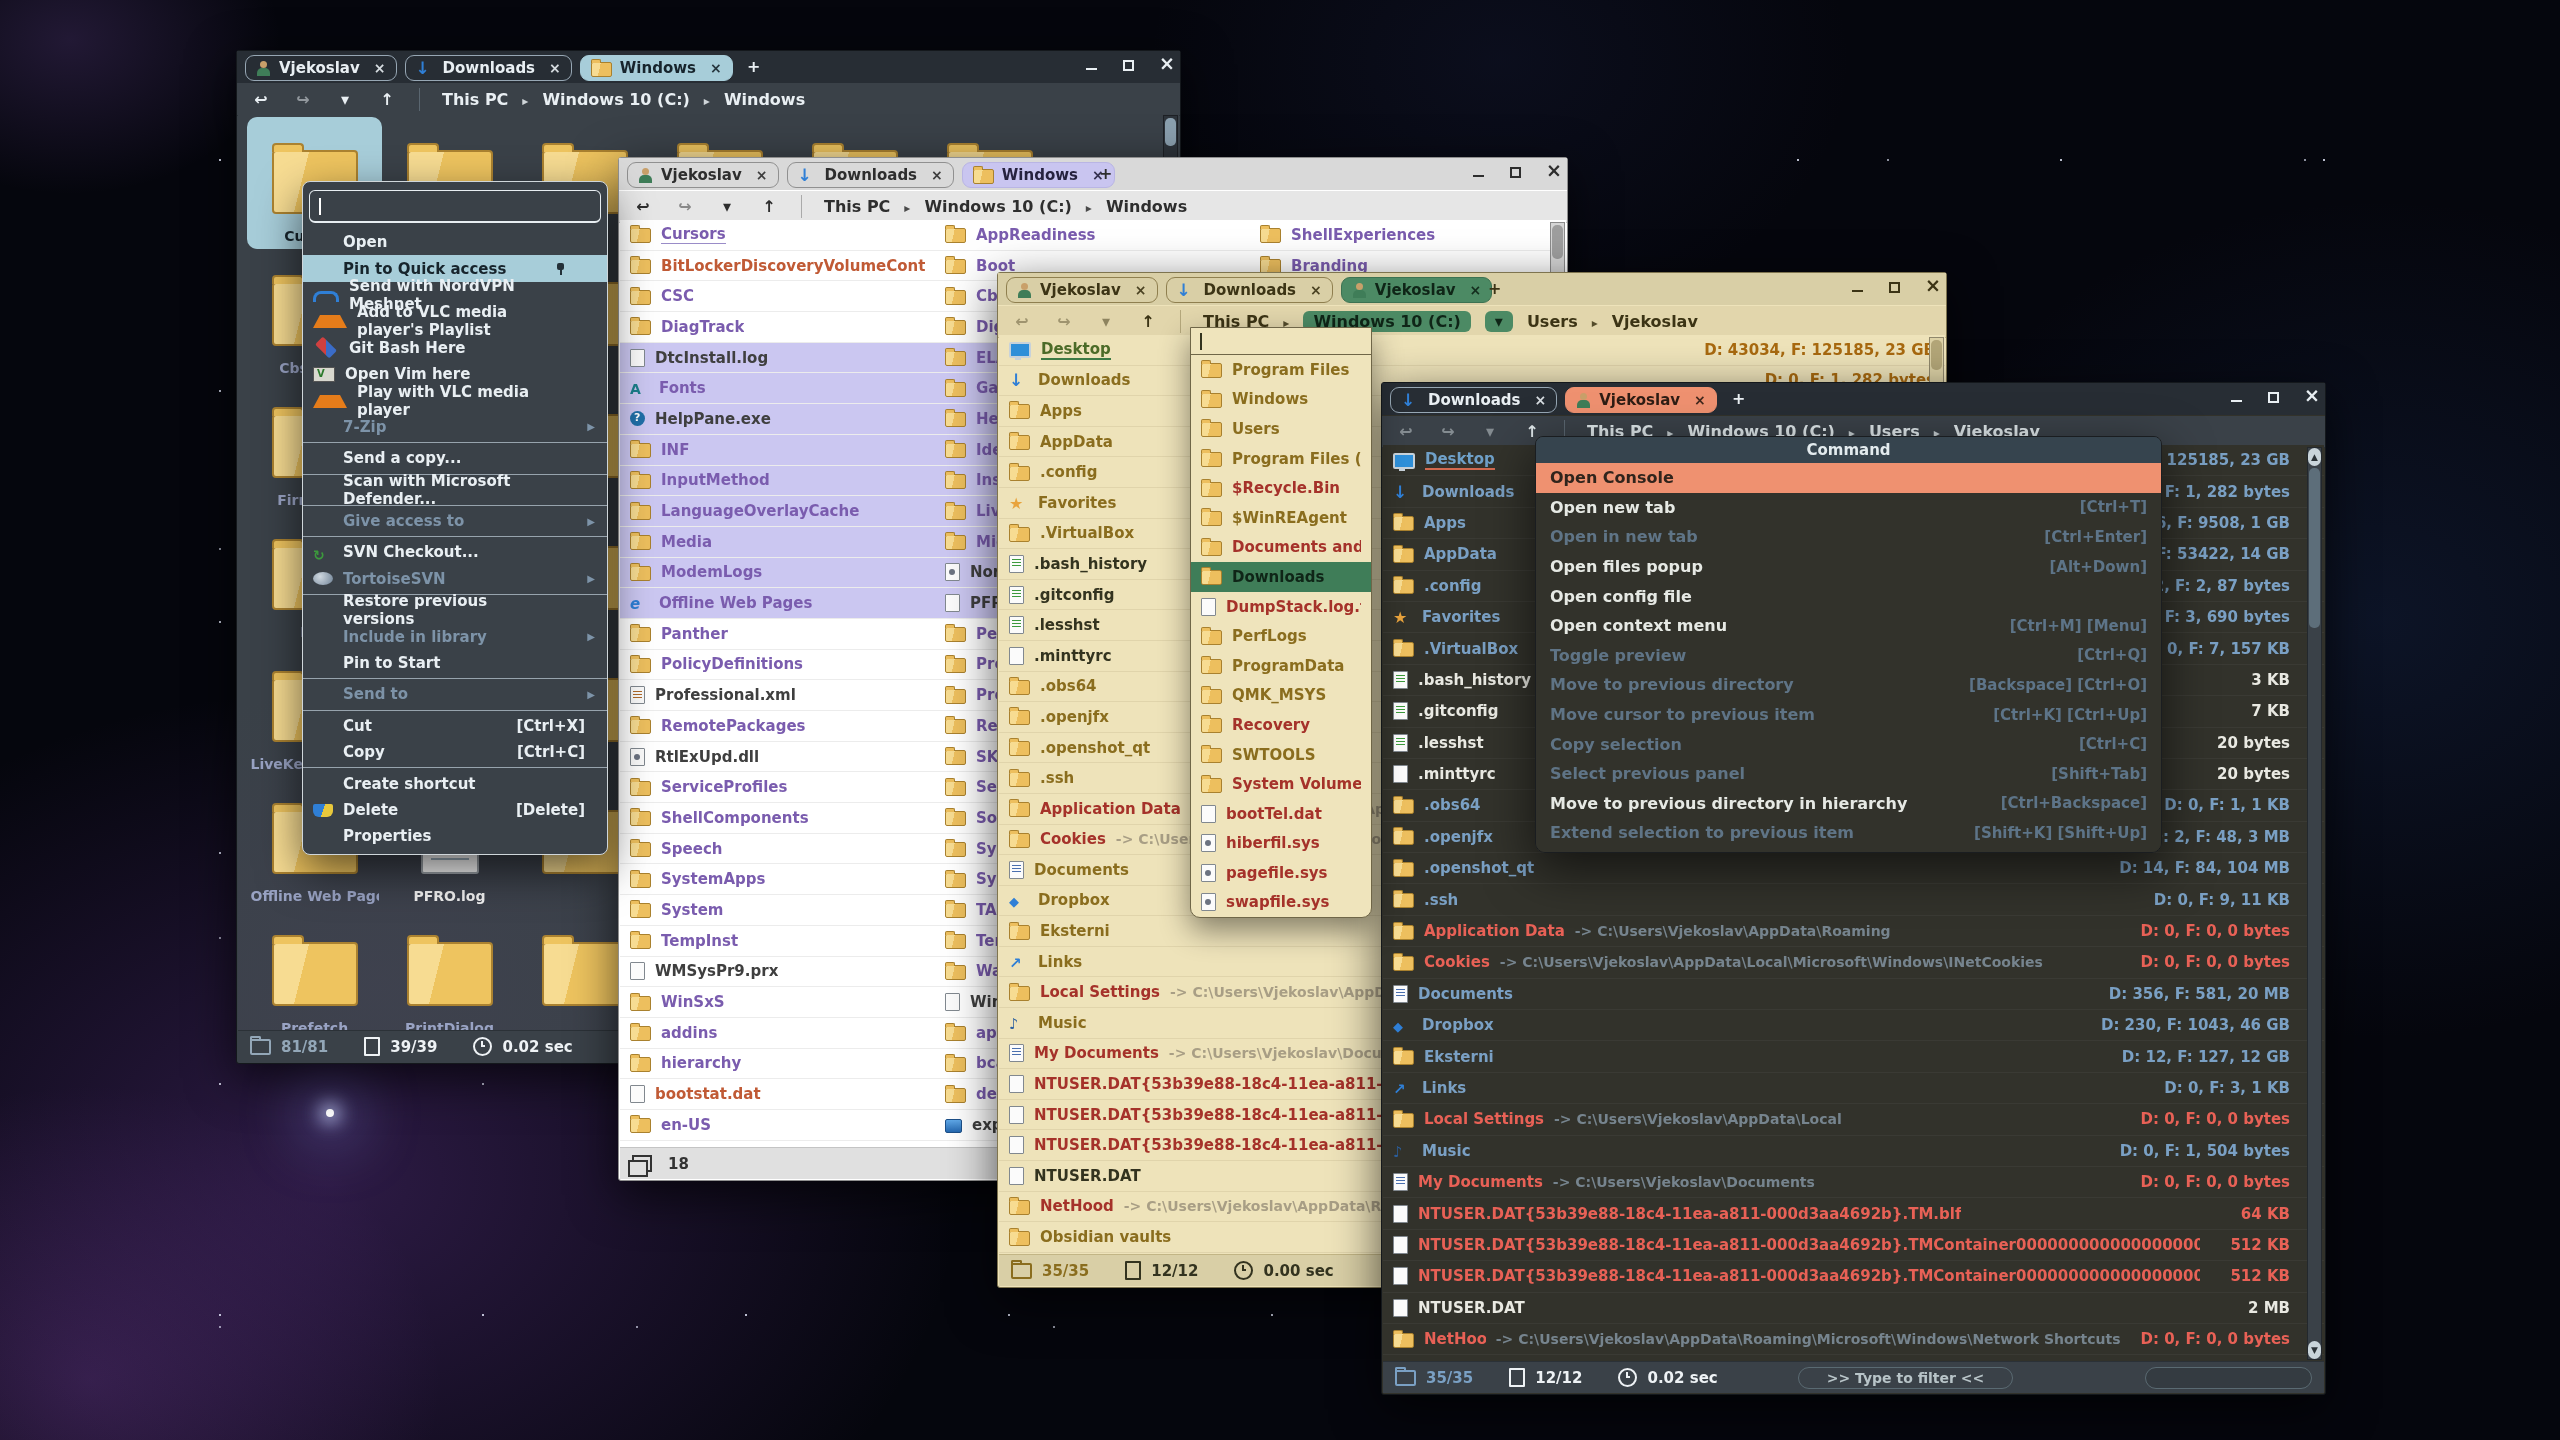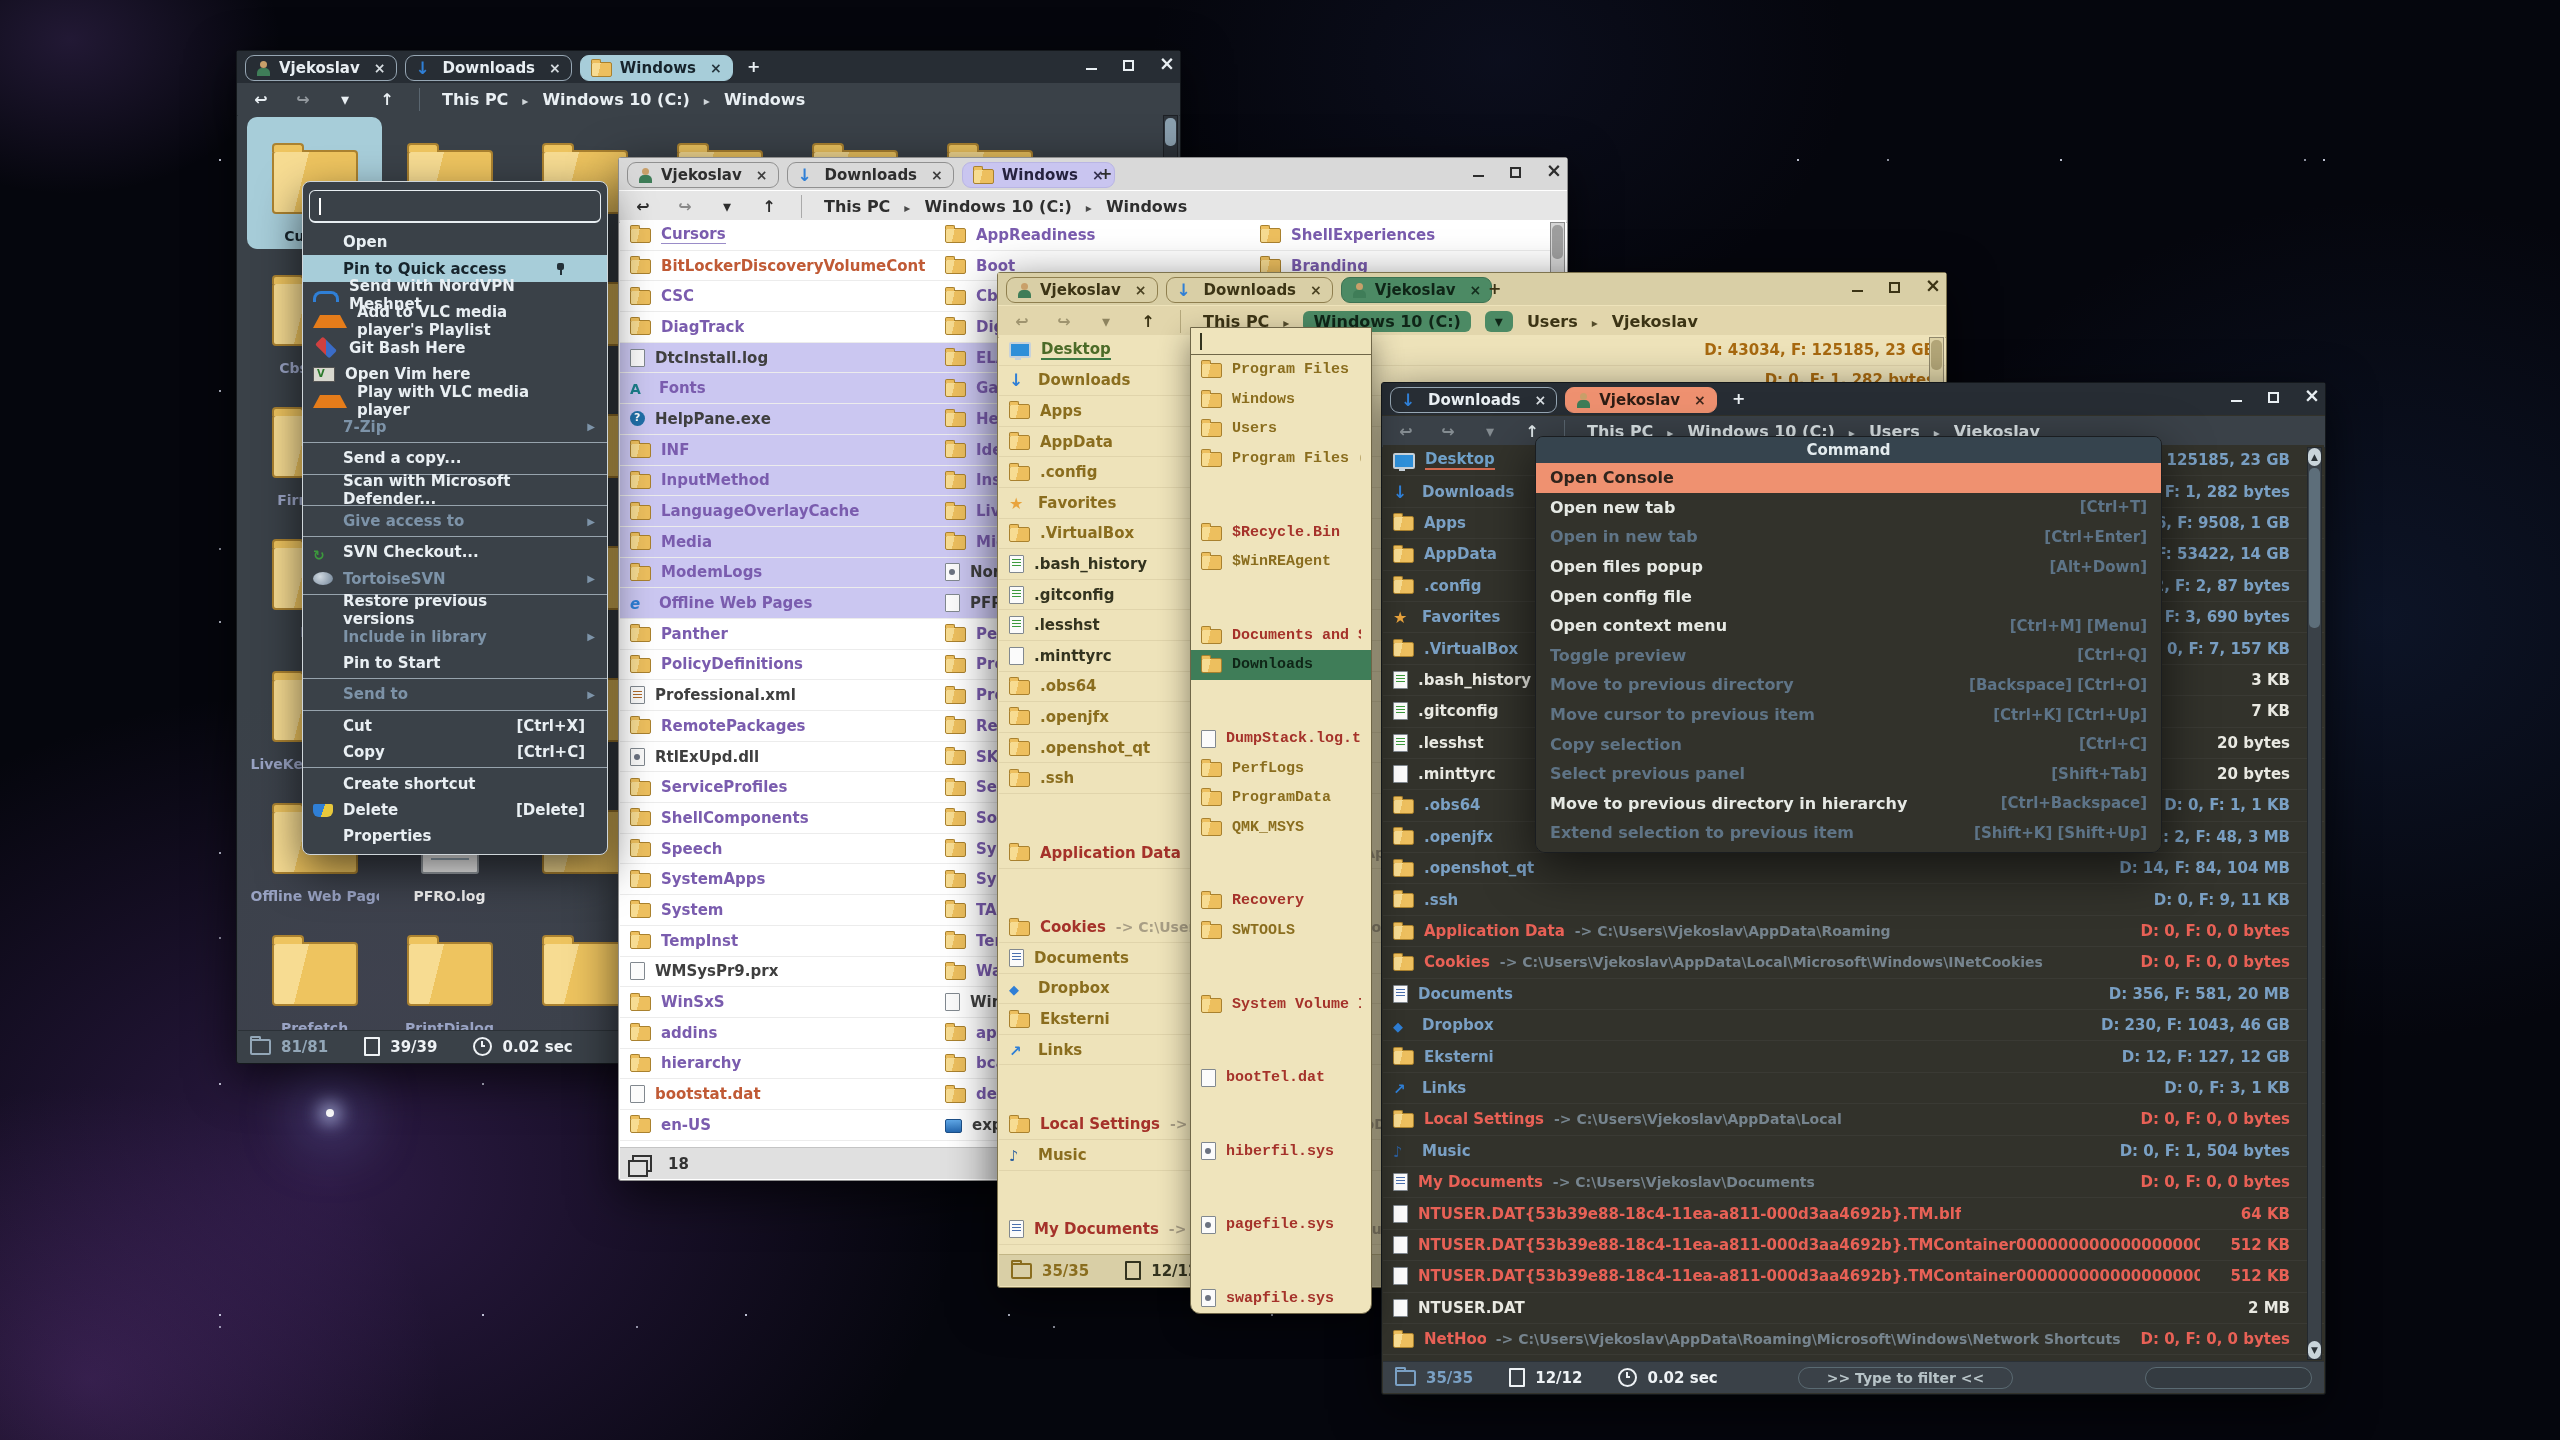--- a/index.html
+++ b/index.html
@@ -166,39 +166,39 @@
   .t-tan .tab{border:1px solid #8f7f4f;color:#3c3415;}
   .t-tan .tab.active{background:#4c8a64;border-color:#3c7252;color:#0f2517;}
   .t-tan .newtab,.t-tan .wbtns{color:#3c3415;}
   #w3 .toolbar{background:#e2d6ac;color:#3c3415;border-bottom:1px solid #c2b585;}
   #w3 .tsep{background:#b5a87c;}
   #w3 .crumb.pill{background:#4c8a64;color:#0f2517;}
   #w3 .content{top:62px;bottom:32px;background:#eee3ba;}
   .t-tan .row{height:29.6px;border-bottom:1px solid rgba(110,90,40,.10);font-size:15px;}
   .t-tan .row.dir{color:#8a6d1e;}
   .t-tan .row.file{color:#33331f;}
-  .t-tan .row.junc{color:#a5322a;margin-top:44px;}
+  .t-tan .row.junc{color:#a5322a;}
   .t-tan .row.alt{color:#8a6d1e;}
   .t-tan .row .arrow{color:#a89e85;}
   .t-tan .row .name.cursor{border-bottom:2px solid #3c7a44;color:#4c6b28;}
   .t-tan .row .size{font-size:15px;}
   .t-tan .row.dir .size,.t-tan .row.alt .size{color:#a8690f;}
   .t-tan .row.junc .size{color:#a5322a;}
   .t-tan .row.file .size{color:#33331f;}
   #w3 .status{background:#d9cfa6;border-top:1px solid #c2b585;color:#33331f;}
   #w3 .status .dirs{color:#8a6d1e;}
   #w3 .pillfield{border:1px solid #8f7f4f;width:90px;margin-left:auto;background:#e6dab0;}
   #w3 .scrollv{right:2px;top:64px;height:46px;background:#ddd2a6;}
   #w3 .thumbv{top:2px;height:30px;background:#b3a678;}
 
   
   #dd{position:absolute;left:1190px;top:327px;width:180px;background:#efe4bc;border:1px solid #6f6648;
       border-radius:0 0 10px 10px;box-shadow:0 12px 30px rgba(0,0,0,.45);overflow:hidden;z-index:40;}
   #dd .ddinput{height:26px;border-bottom:1px solid #6f6648;display:flex;align-items:center;padding:0 8px;}
-  #dd .row{height:29.6px;border-bottom:none;font-family:Liberation Mono, monospace;}
+  #dd .row{height:29.6px;border-bottom:none;}
   #dd .row.sel{background:#3f7d58;}
   #dd .row.sel .name{color:#0f2517;}
 
   
   #w4{left:1381px;top:382px;width:943px;height:1011px;background:#32322b;border:1px solid #14181c;}
   #w4 .tabbar{background:#272d34;}
   .t-dark .tab{border:1px solid #97a7b4;color:#e9eff3;}
   .t-dark .tab.active{background:#ef9170;border-color:#ef9170;color:#2e1d14;}
   .t-dark .newtab,.t-dark .wbtns{color:#e9eff3;}
   #w4 .toolbar{background:#3a4148;color:#dfe7ea;border-bottom:1px solid #2b3137;}

